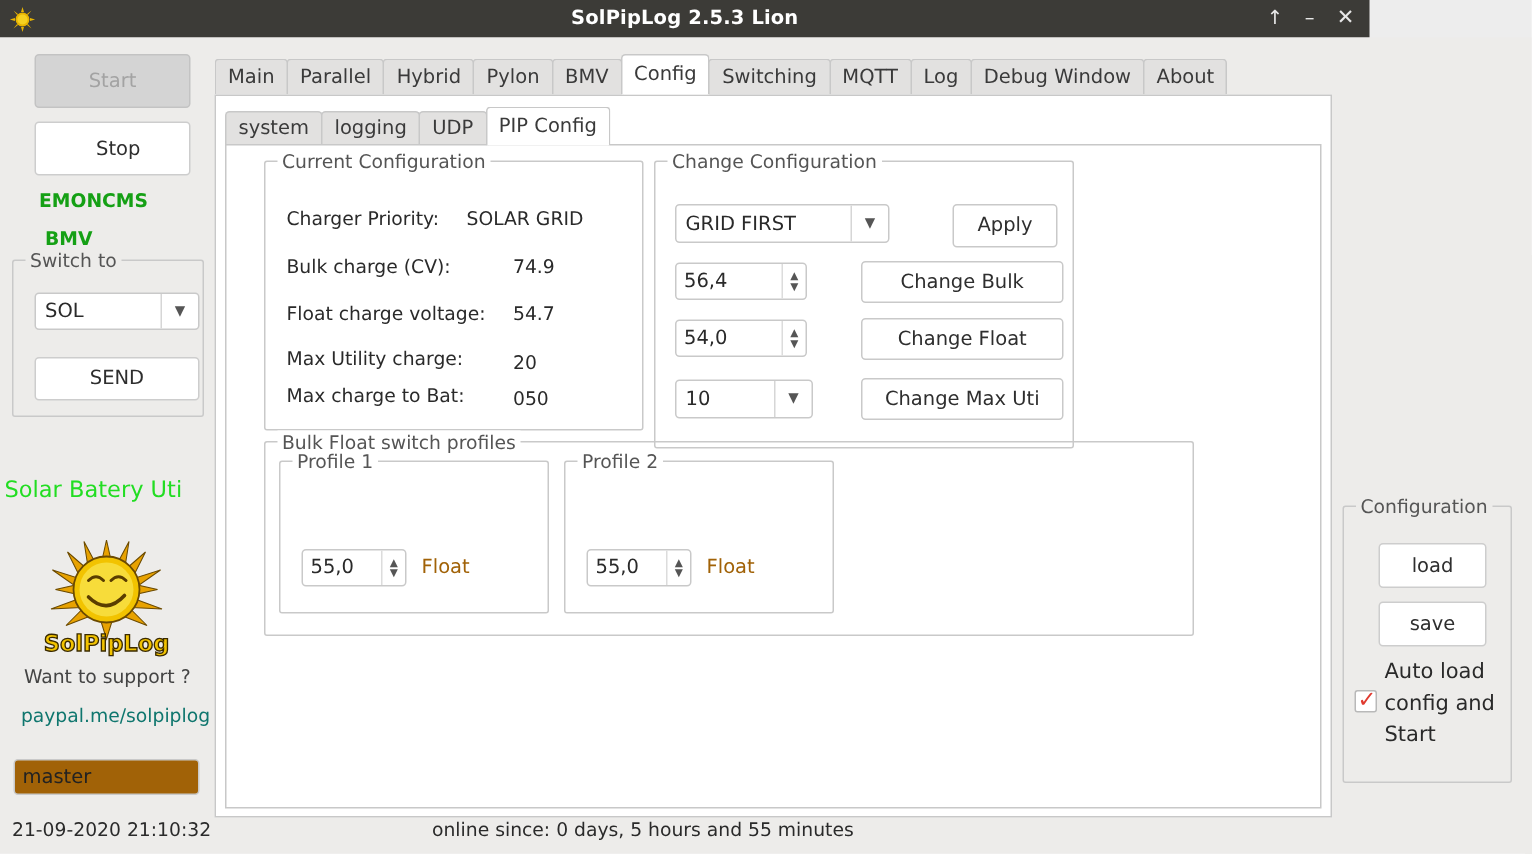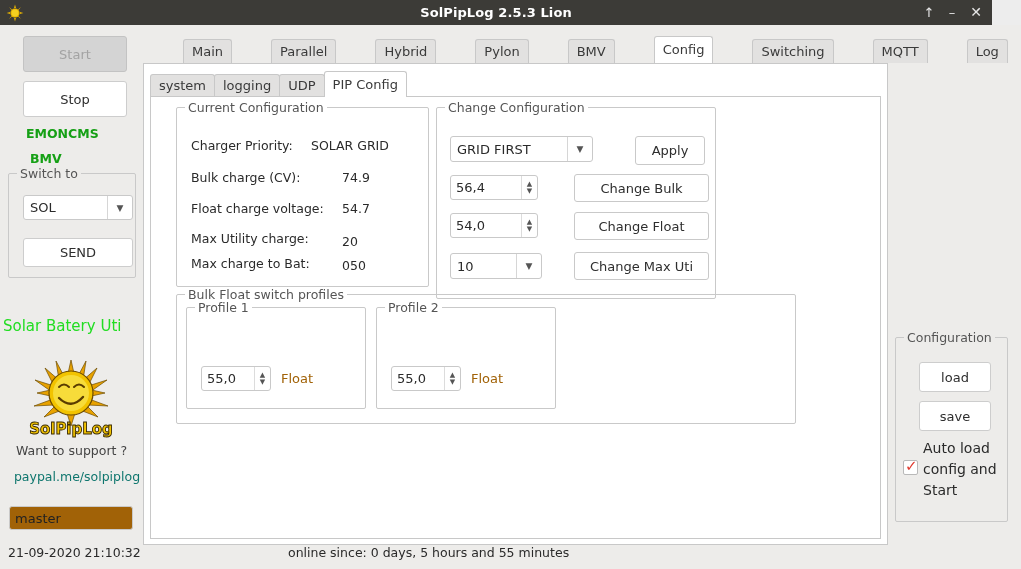--- a/index.html
+++ b/index.html
@@ -6,21 +6,21 @@
   html, body {
     margin: 0; padding: 0;
     width: 1021px; height: 569px;
     overflow: hidden;
     background: #ededed;
     font-family: "DejaVu Sans", sans-serif;
   }
 
   
   #titlebar {
-    position: absolute; left: 0; top: 0; width: 992px; height: 25px;
+    position: absolute; left: 0; top: 0; width: 913px; height: 25px;
     background: #3c3b37;
     display: flex; align-items: center;
   }
   #titlebar-icon {
     width: 18px; height: 18px; margin-left: 6px;
     position: relative;
   }
   #titlebar-title {
     position: absolute; left: 0; right: 0; top: 0; height: 25px;
     line-height: 25px; text-align: center;
@@ -137,21 +137,20 @@
     background: #e2e1e0;
     border: 1px solid #c8c8c8;
     border-bottom: none;
     border-top-left-radius: 3px; border-top-right-radius: 3px;
     padding: 0 8px;
     font-size: 13px; color: #3a3a3a;
     font-family: "DejaVu Sans", sans-serif;
     margin-right: -1px;
     white-space: nowrap;
     cursor: default;
-    margin-left: 40px;
   }
   .tab.active {
     background: #ffffff;
     height: 27px; line-height: 26px;
     border-color: #c8c8c8;
     position: relative; z-index: 3;
   }
 
   #mainpanel {
     position: absolute; left: 0; top: 26px; width: 745px; height: 482px;
@@ -268,21 +267,21 @@
 </div>
 
 <div id="body">
 
   <div id="sidebar">
 
     <div class="btn disabled" id="btn-start" style="display:flex;align-items:center;justify-content:center;">
       <span>Start</span>
     </div>
 
-    <div class="btn" id="btn-stop" style="display:flex;align-items:center;justify-content:center;">
+    <div class="btn" id="btn-stop" style="display:flex;align-items:center;justify-content:flex-start;padding-left:40px;">
       <span>Stop</span>
     </div>
 
     <div class="green-lbl" id="lbl-emoncms">EMONCMS</div>
     <div class="green-lbl" id="lbl-bmv">BMV</div>
 
     <div class="groupbox" id="gb-switchto">
       <div class="gb-title">Switch to</div>
 
       <div class="combo" id="cmb-switchto">

